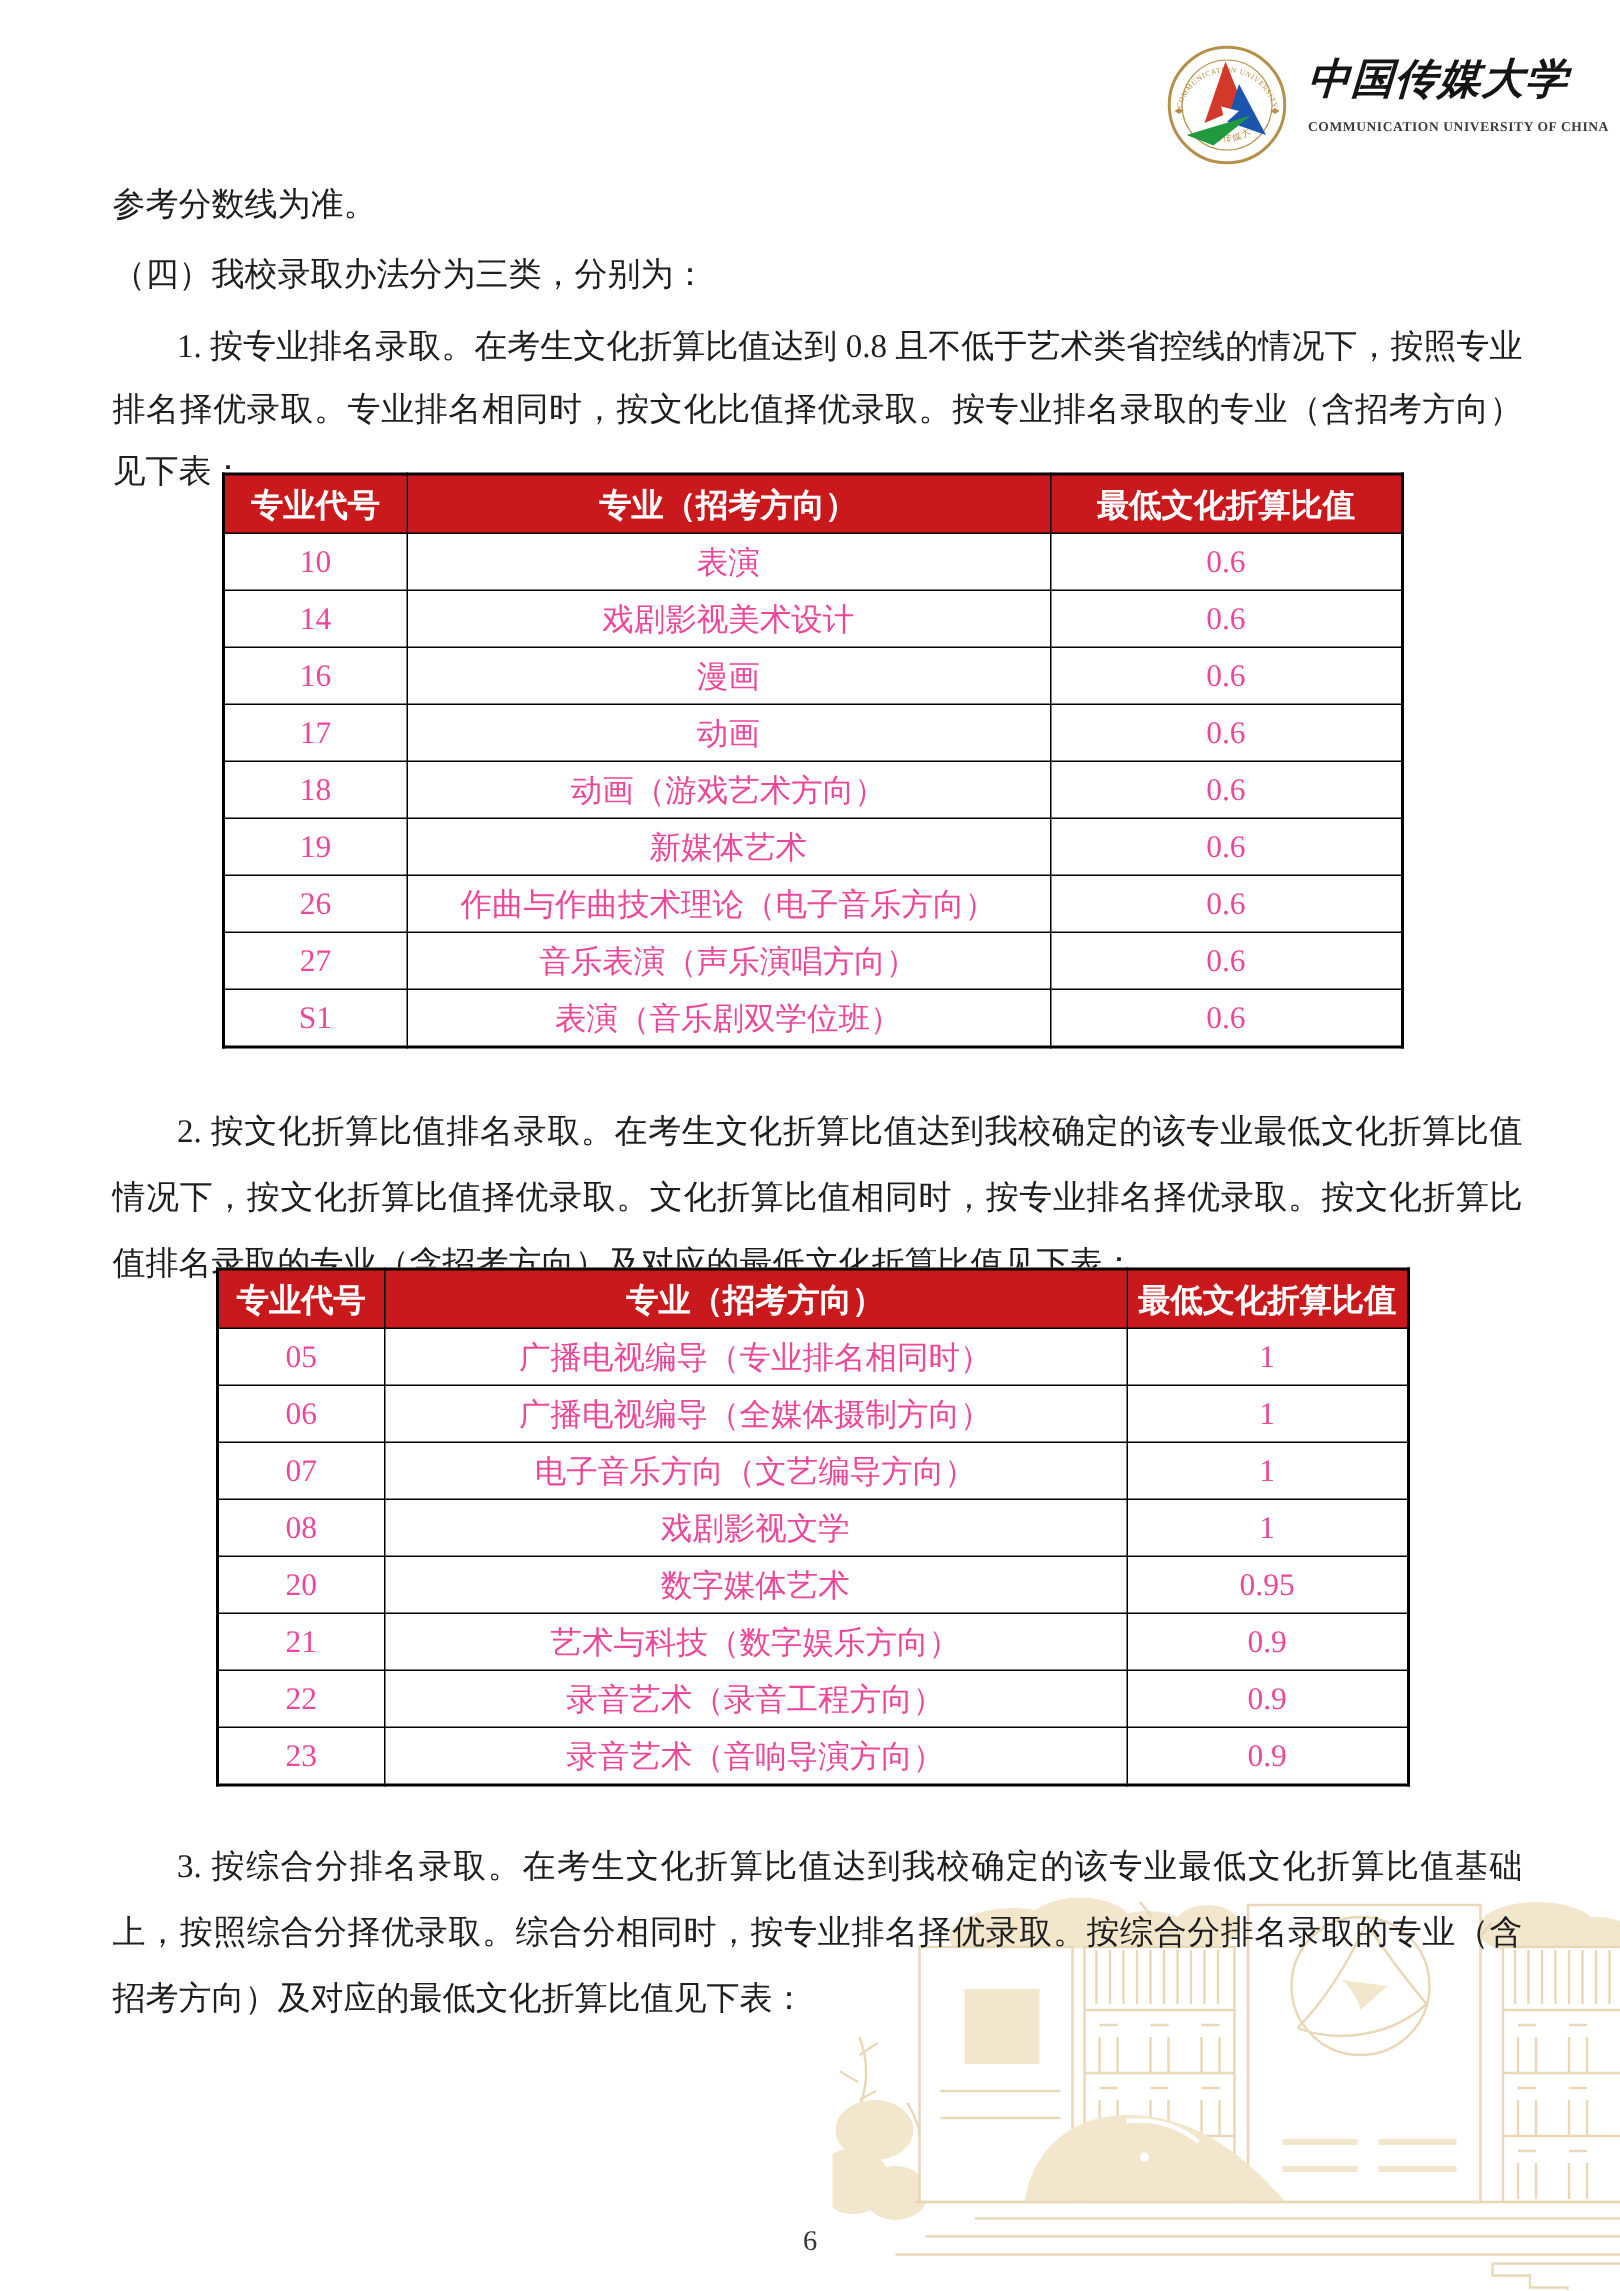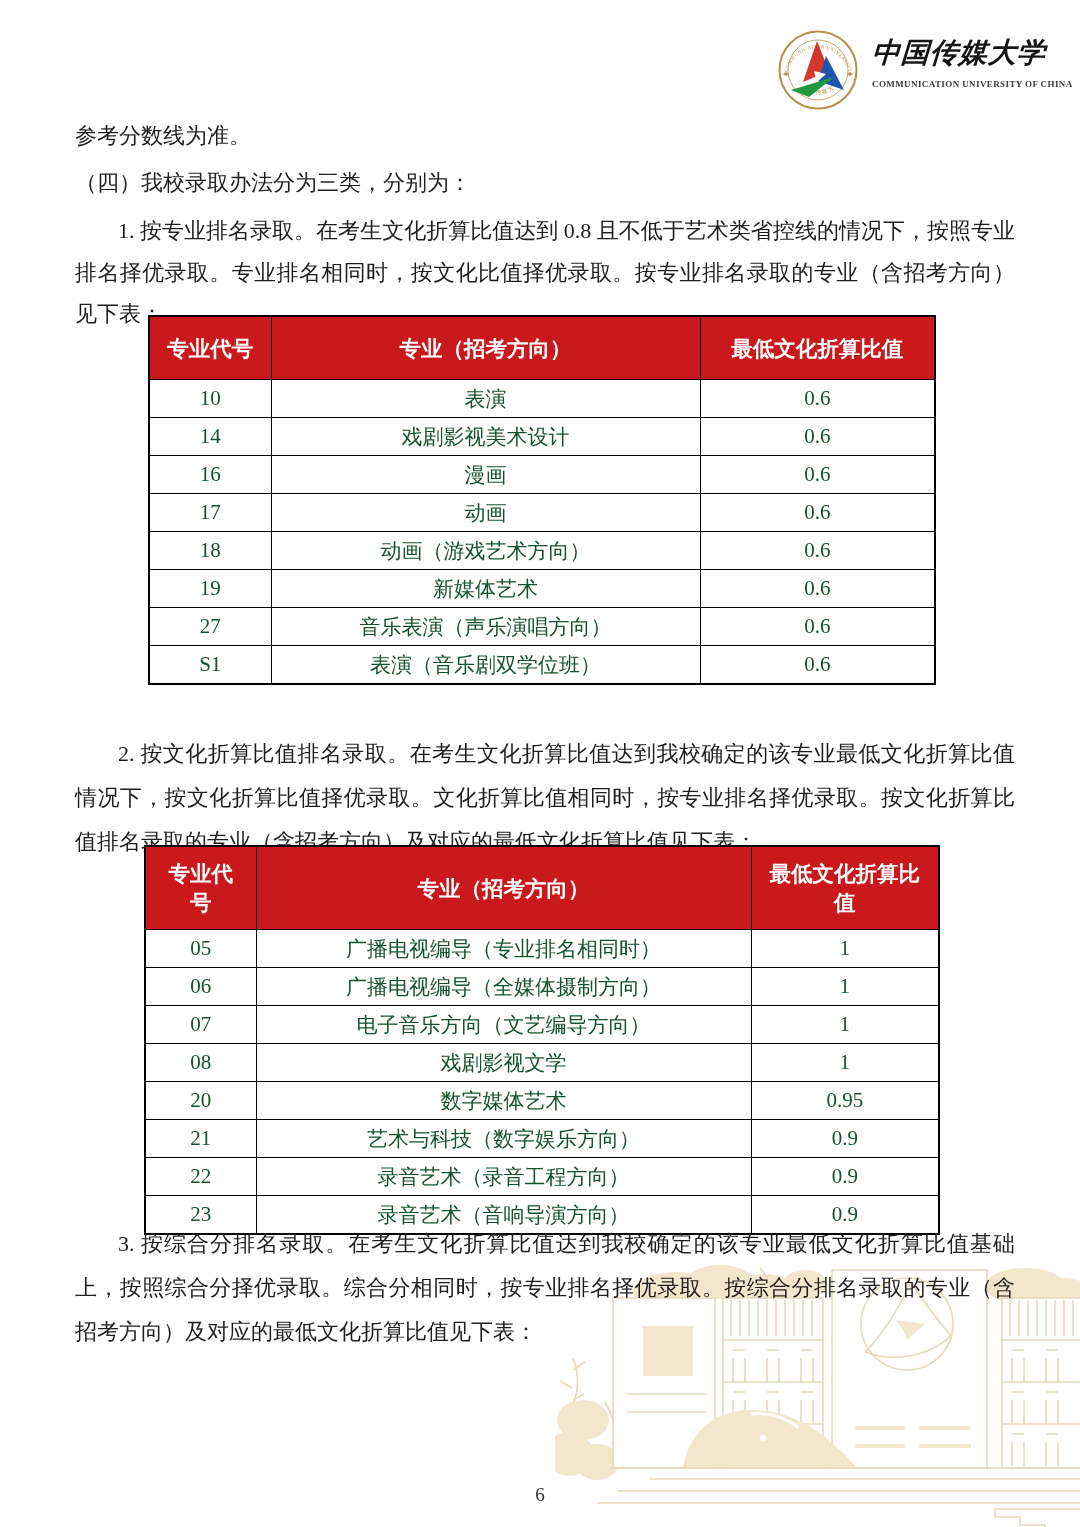--- a/index.html
+++ b/index.html
@@ -49,25 +49,25 @@
   
   table{
     position:absolute;border-collapse:collapse;table-layout:fixed;
     background:#fff;z-index:2;border:2px solid #000;
   }
   #table1{left:148px;top:315px;width:786px;}
   #table2{left:144px;top:845px;width:794px;}
   th{
     background:var(--table-header-bg);color:var(--table-header-text);
     font-weight:bold;font-size:21.5px;height:38px;border:1px solid #000;
-    padding:12px;text-align:center;
+    padding:0;text-align:center;
   }
   td{
     font-size:21px;text-align:center;height:37px;border:1px solid #000;
-    padding:0;color:#14532d;
+    padding:0;color:#ec4899;
   }
 
   
   .page-num{
     position:absolute;top:1484px;left:490px;width:100px;text-align:center;
     font-size:19px;color:#333;z-index:2;
   }
 
   
   .watermark{position:absolute;left:555px;top:1262px;width:525px;height:265px;z-index:0;}
@@ -249,20 +249,25 @@
           <td>18</td>
           <td>动画（游戏艺术方向）</td>
           <td>0.6</td>
         </tr>
         <tr>
           <td>19</td>
           <td>新媒体艺术</td>
           <td>0.6</td>
         </tr>
         <tr>
+          <td>26</td>
+          <td>作曲与作曲技术理论（电子音乐方向）</td>
+          <td>0.6</td>
+        </tr>
+        <tr>
           <td>27</td>
           <td>音乐表演（声乐演唱方向）</td>
           <td>0.6</td>
         </tr>
         <tr>
           <td>S1</td>
           <td>表演（音乐剧双学位班）</td>
           <td>0.6</td>
         </tr>
       </tbody>

